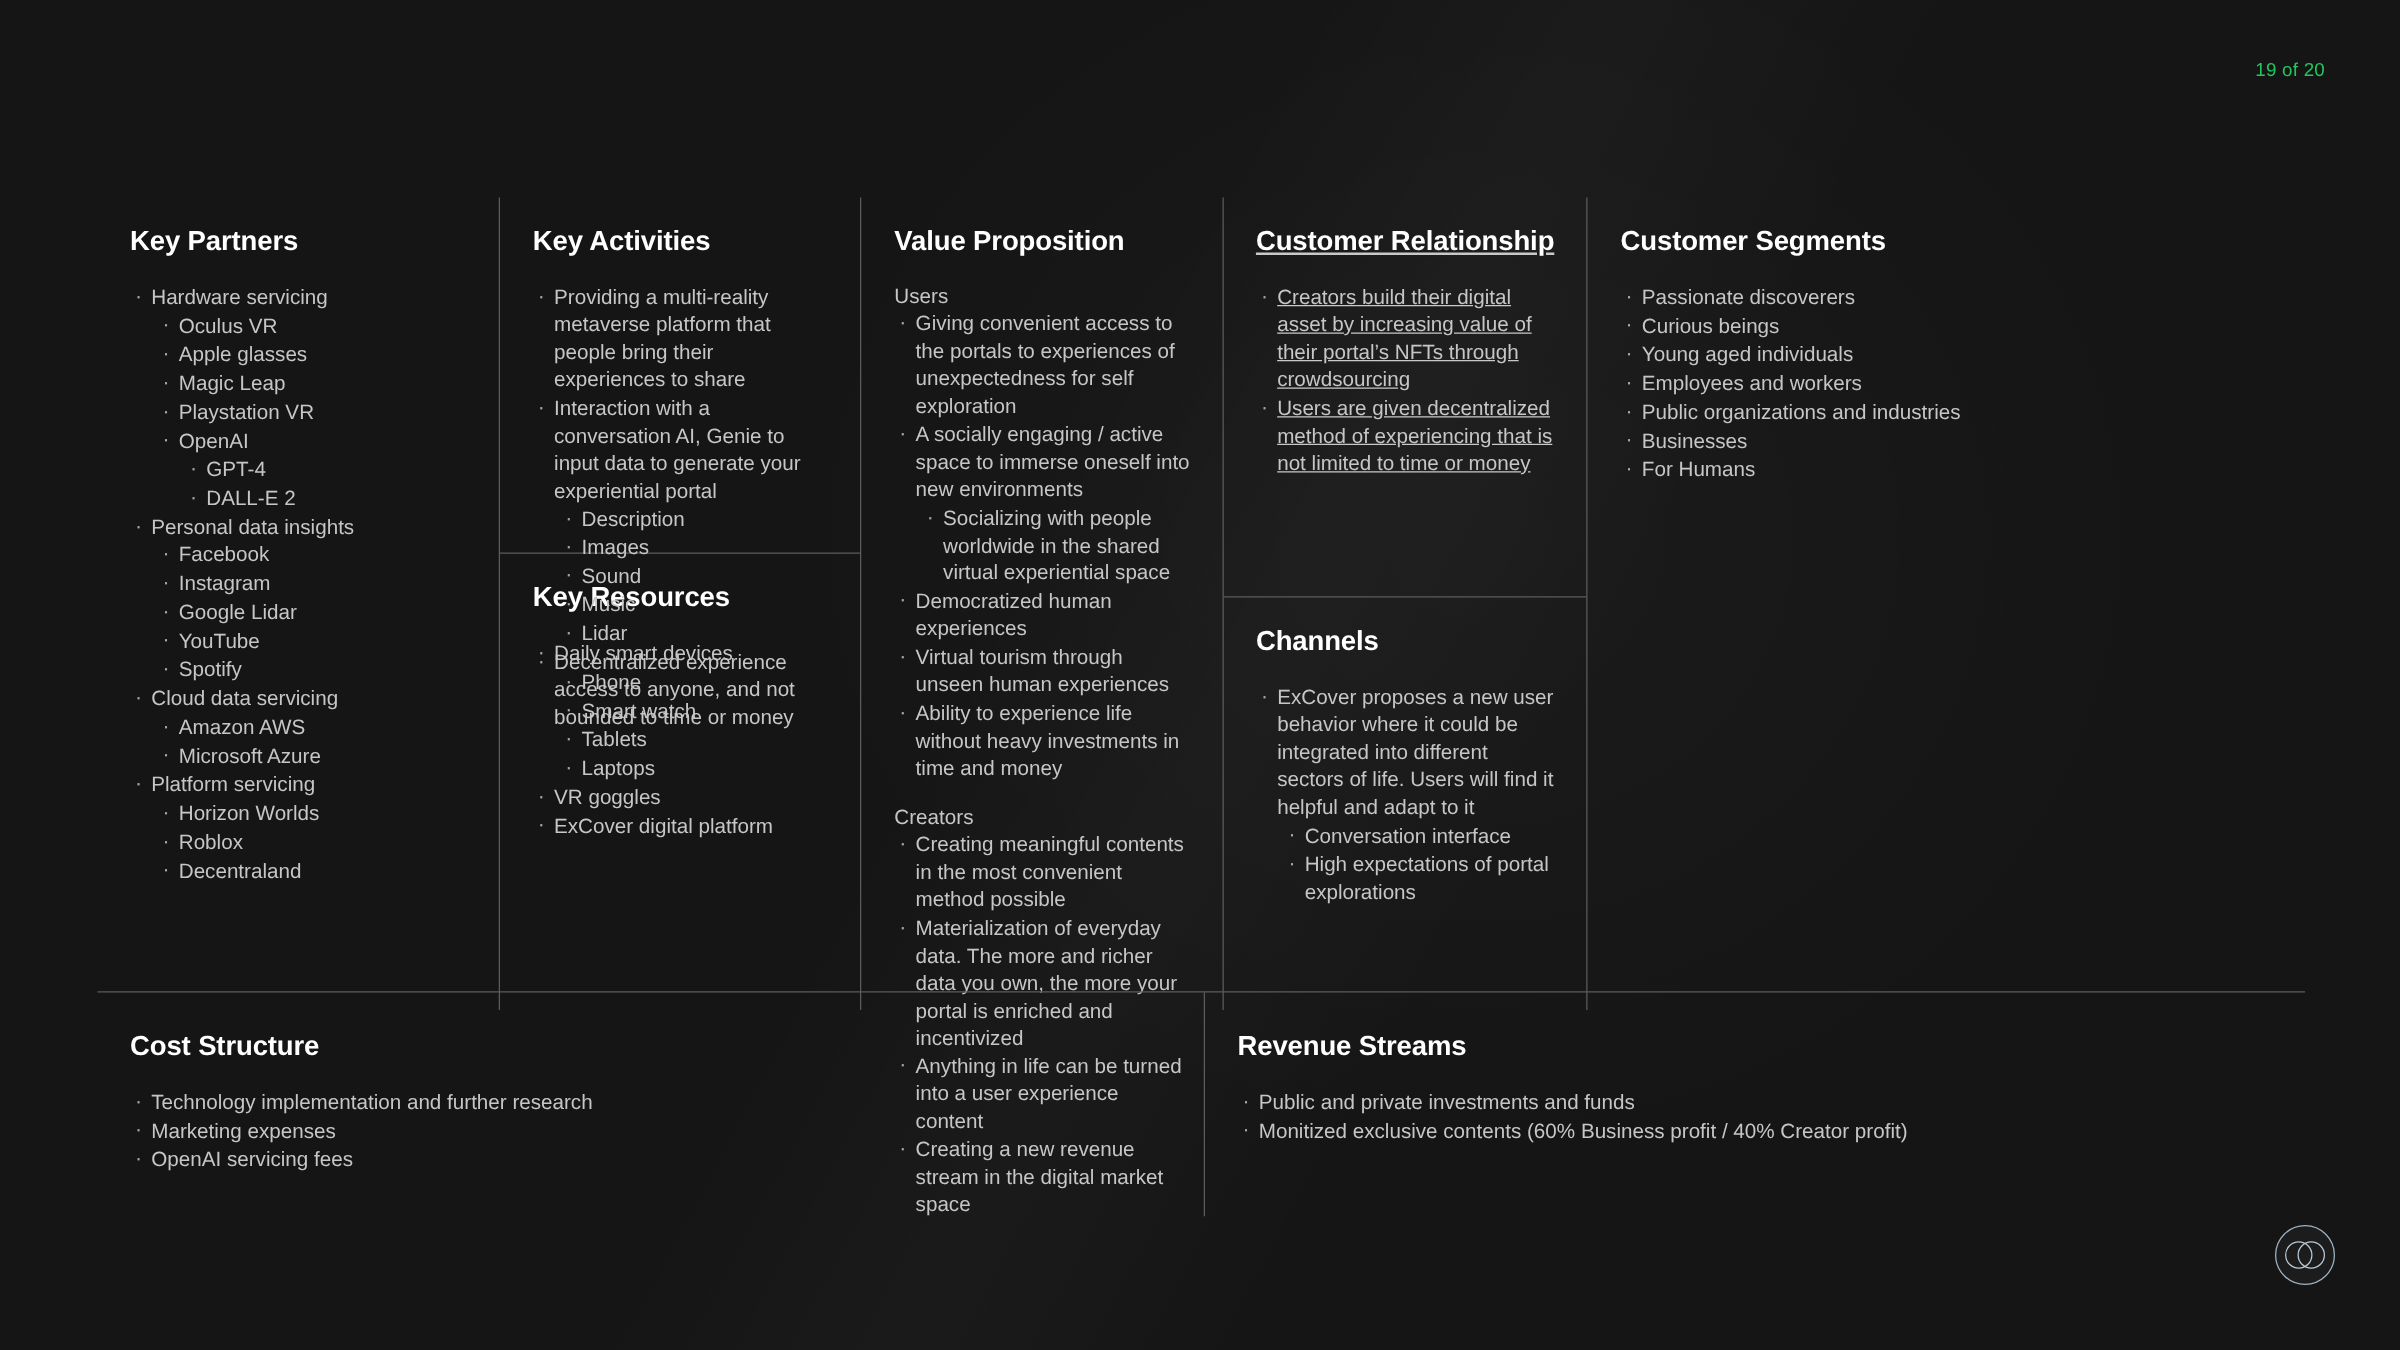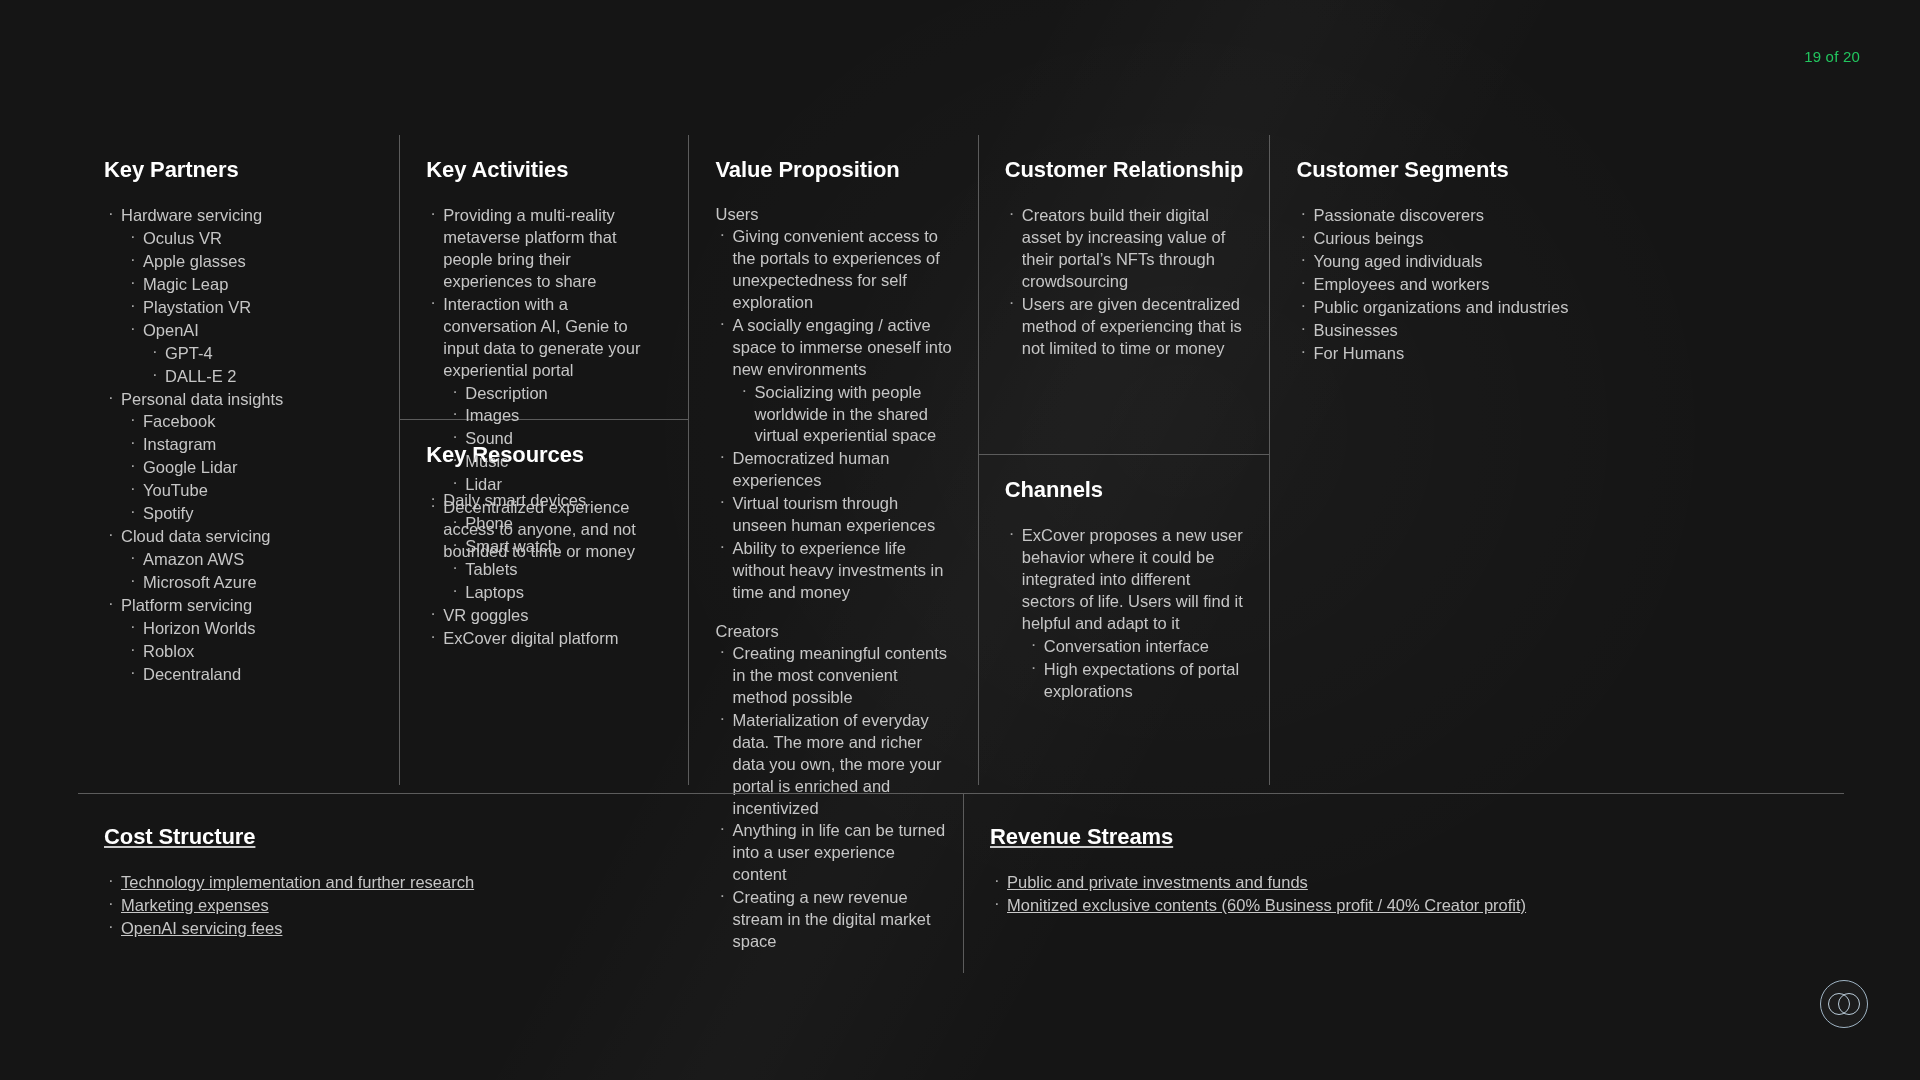--- a/index.html
+++ b/index.html
@@ -18,21 +18,21 @@
       radial-gradient(ellipse 900px 820px at 1180px 430px, rgba(255,255,255,0.028), rgba(255,255,255,0) 62%),
       linear-gradient(118deg, rgba(255,255,255,0) 42%, rgba(255,255,255,0.022) 52%, rgba(255,255,255,0) 63%);
     pointer-events:none;
   }
   .page-num{
     position:absolute; top:48px; right:60px;
     font-size:15px; color:#22c55e; letter-spacing:.2px;
   }
   .canvas{
     position:absolute;
-    left:78px; top:135px;
+    left:78px; top:158px;
     width:1766px; height:650px;
     display:flex;
   }
   .col{ display:flex; flex-direction:column; }
   .col-sep{ border-left:1px solid #5c5c5c; }
   .cell{ padding:22px 26px 10px 26px; }
   .cell.bordered-bottom{ border-bottom:1px solid #5c5c5c; }
   h2{
     font-size:22px;
     font-weight:bold;
@@ -66,21 +66,21 @@
     margin-bottom:2px;
   }
   .sublabel.spaced{ margin-top:18px; }
   .bottom-row{
     position:absolute;
     left:78px; top:793px;
     width:1766px; height:180px;
     border-top:1px solid #5c5c5c;
     display:flex;
   }
-  .bottom-cell{ padding:30px 26px 0 26px;text-decoration:underline; }
+  .bottom-cell{ padding:30px 26px 0 26px; }
   .bottom-cell h2{ margin-bottom:22px; }
   .logo{
     position:absolute;
     right:52px; bottom:52px;
     width:48px; height:48px;
     border-radius:50%;
     border:1.4px solid #9fb4c4;
     background:rgba(255,255,255,0.03);
   }
   .logo i{
@@ -192,21 +192,21 @@
       <ul>
           <li>Creating meaningful contents in the most convenient method possible</li>
           <li>Materialization of everyday data. The more and richer data you own, the more your portal is enriched and incentivized</li>
           <li>Anything in life can be turned into a user experience content</li>
           <li>Creating a new revenue stream in the digital market space</li>
         </ul>
     </div>
   </div>
 
   <div class="col col-sep" style="width:295px;">
-    <div class="cell bordered-bottom" style="height:320px;">
+    <div class="cell bordered-bottom" style="height:320px;text-decoration:underline;">
       <h2>Customer Relationship</h2>
       <ul>
           <li>Creators build their digital asset by increasing value of their portal’s NFTs through crowdsourcing</li>
           <li>Users are given decentralized method of experiencing that is not limited to time or money</li>
         </ul>
     </div>
     <div class="cell" style="height:330px;">
       <h2>Channels</h2>
       <ul>
           <li>ExCover proposes a new user behavior where it could be integrated into different sectors of life. Users will find it helpful and adapt to it</li>

